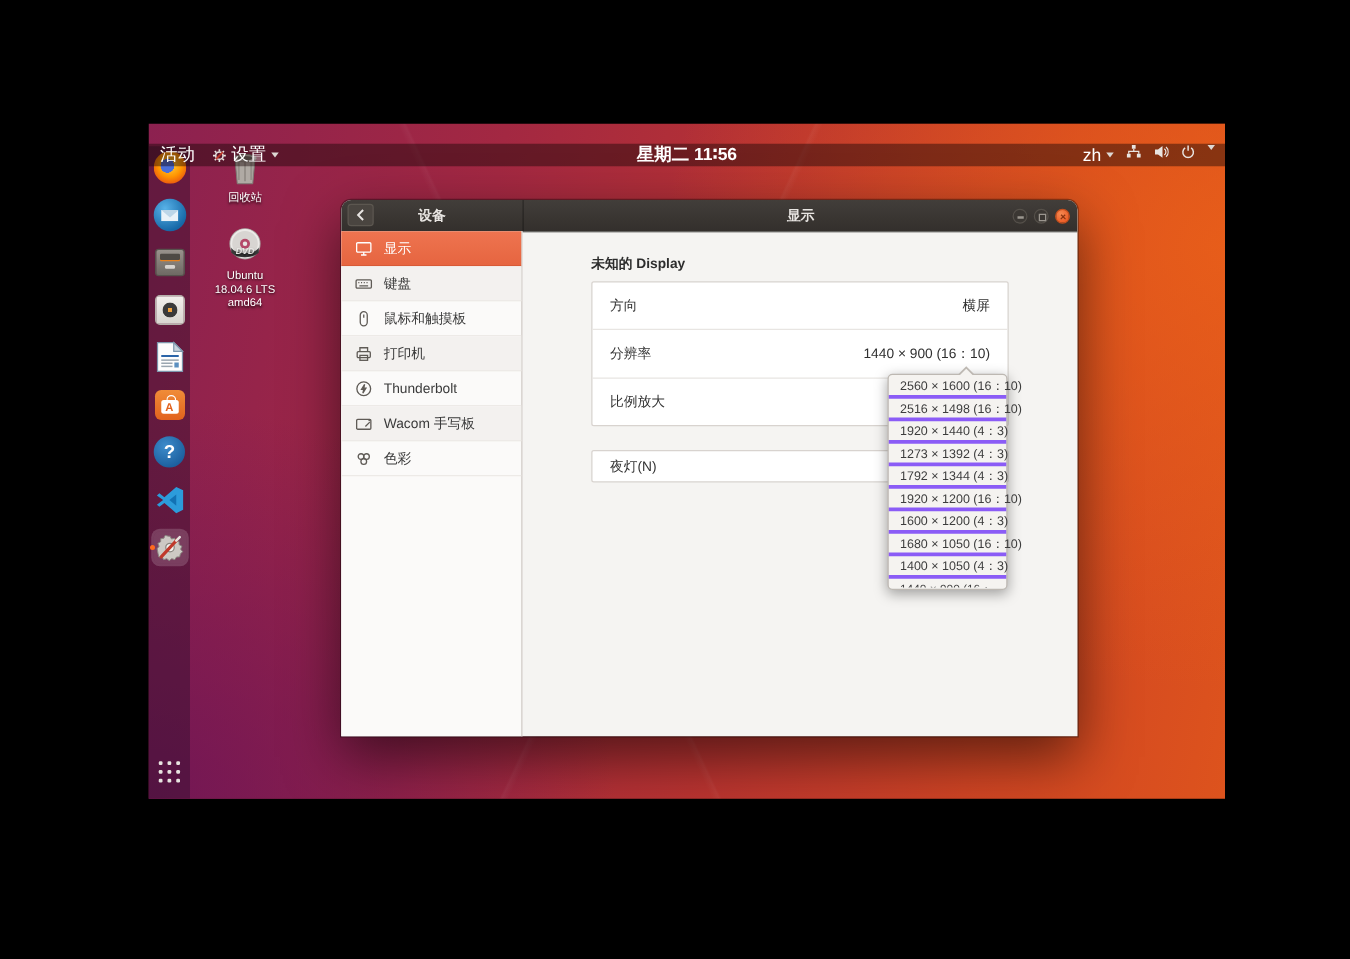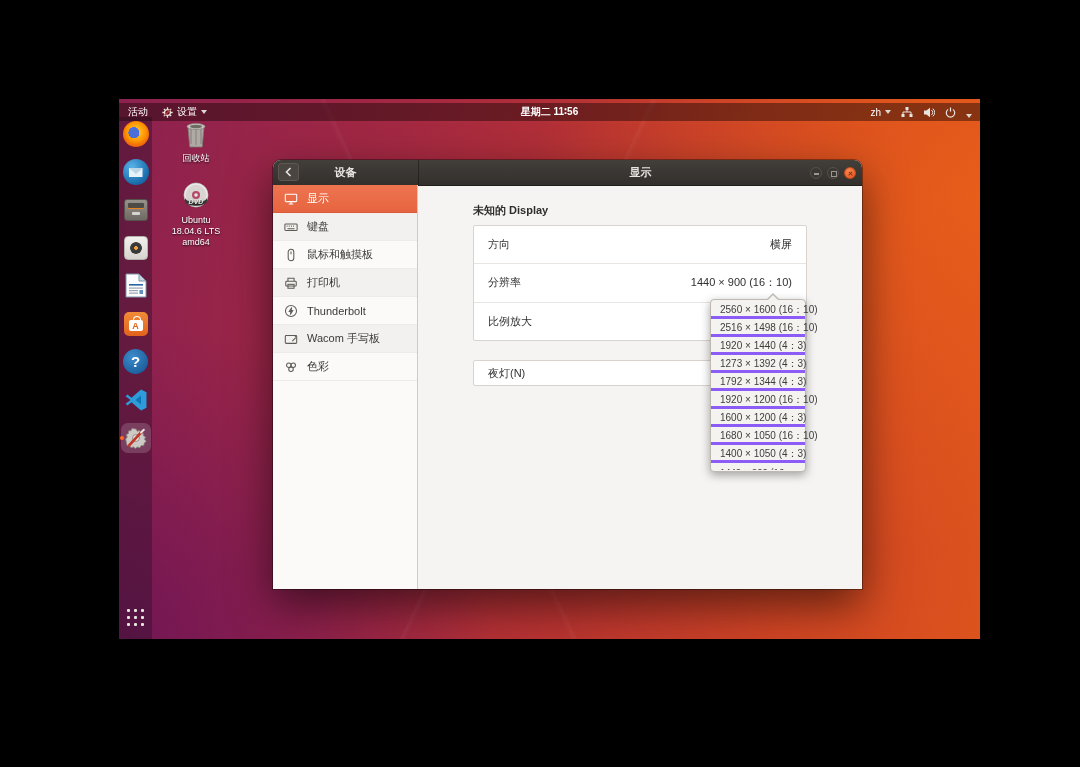--- a/index.html
+++ b/index.html
@@ -8,26 +8,26 @@
   
   .desktop{position:absolute;left:119px;top:99px;width:861px;height:540px;overflow:hidden;
     background:
       radial-gradient(95% 120% at 100% 18%, rgba(236,98,24,.75) 0%, rgba(236,98,24,0) 55%),
       radial-gradient(70% 95% at 0% 100%, rgba(108,20,86,.85) 0%, rgba(108,20,86,0) 62%),
       linear-gradient(100deg,#8c2150 0%,#a32842 30%,#b93331 55%,#cf4424 78%,#dd531d 100%);}
   .desktop::before{content:"";position:absolute;inset:0;
       background:linear-gradient(115deg,transparent 47.8%,rgba(255,255,255,.045) 48%,transparent 48.5%),
                  linear-gradient(245deg,transparent 58.8%,rgba(255,255,255,.04) 59%,transparent 59.5%);}
   
-  .topbar{position:absolute;left:0;top:4px;right:0;height:18px;background:rgba(24,6,6,.45);
-    color:#fff;font-size:10px;display:flex;align-items:center;z-index:30;}
+  .topbar{position:absolute;left:0;top:16px;right:0;height:18px;background:rgba(24,6,6,.45);
+    color:#fff;font-size:14px;display:flex;align-items:center;z-index:30;}
   .tb-left{display:flex;align-items:center;gap:14px;margin-left:9px;}
   .tb-item{display:flex;align-items:center;gap:4px;cursor:default;}
   .tb-clock{position:absolute;left:50%;transform:translateX(-50%);font-weight:bold;display:flex;align-items:center;}
-  .tb-right{margin-left:auto;display:flex;align-items:flex-end;gap:10px;margin-right:8px;}
+  .tb-right{margin-left:auto;display:flex;align-items:flex-start;gap:10px;margin-right:8px;}
   .chev{width:0;height:0;border-left:3px solid transparent;border-right:3px solid transparent;border-top:4px solid #ddd8d4;display:inline-block;}
   .tb-ico svg{display:block;}
   
   .dock{position:absolute;left:0;top:18px;width:33px;bottom:0;background:rgba(44,16,44,.42);
     display:flex;flex-direction:column;align-items:center;padding-top:4px;z-index:20;box-sizing:border-box;}
   .slot{width:26px;height:26px;margin-bottom:12px;position:relative;flex:none;}
   .slot.active{background:rgba(255,255,255,.17);border-radius:5px;box-shadow:0 0 0 2px rgba(255,255,255,.17);}
   .run-dot{position:absolute;left:1px;top:319px;width:4px;height:4px;border-radius:50%;background:#ff6a1e;}
   .ico-firefox{width:26px;height:26px;border-radius:50%;
     background:radial-gradient(circle at 42% 45%,#4a6fdb 0 26%,rgba(0,0,0,0) 27%),

